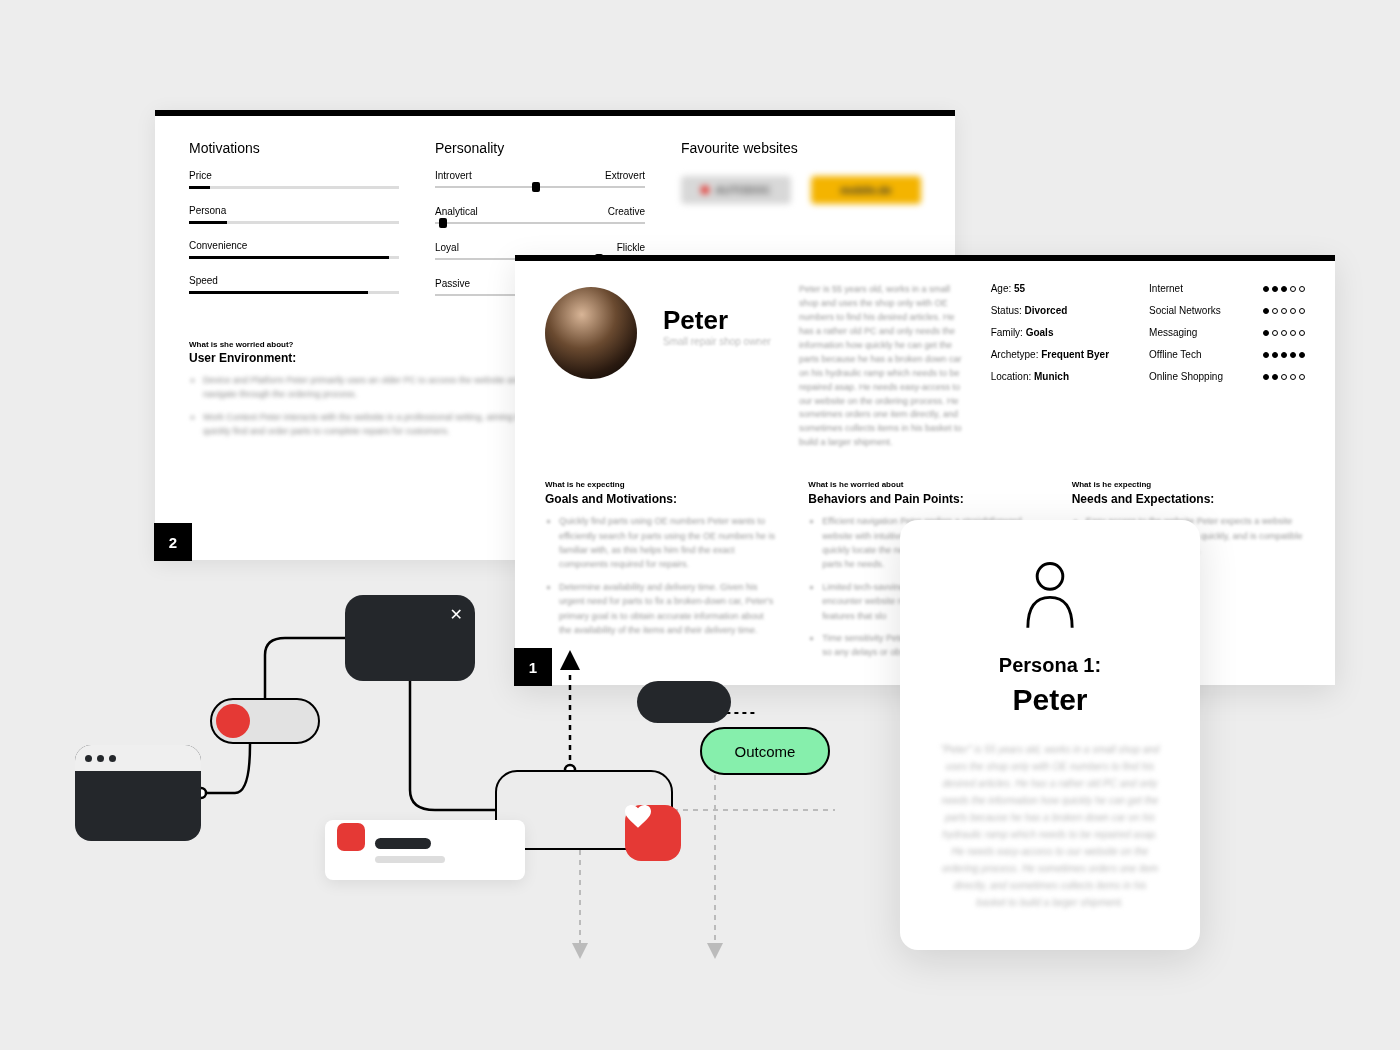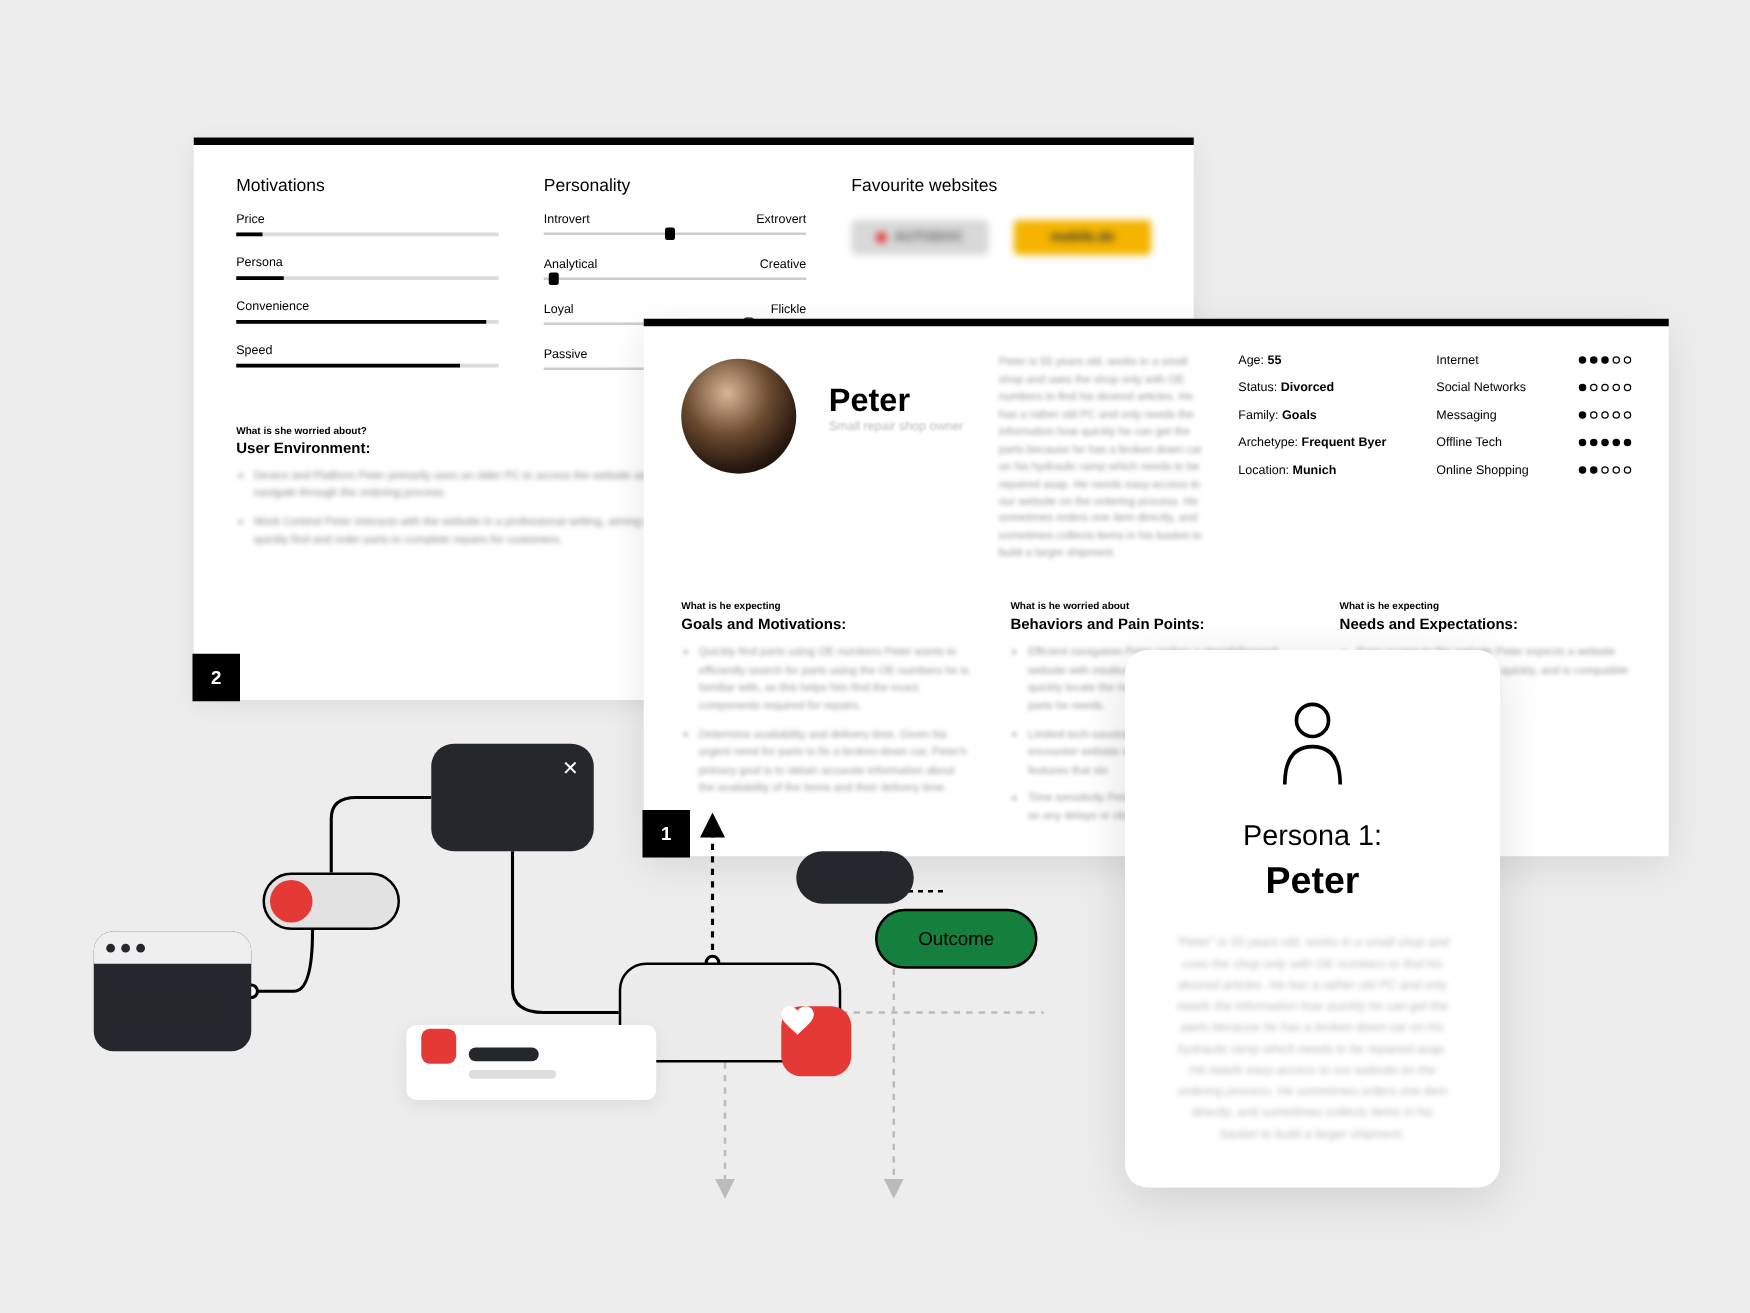--- a/index.html
+++ b/index.html
@@ -73,38 +73,38 @@
     position: absolute;
     left: 900px; top: 520px;
     width: 300px; height: 430px;
     background: #fff;
     border-radius: 18px;
     box-shadow: 0 10px 40px rgba(0,0,0,0.12);
     padding: 30px 38px;
     text-align: center;
   }
   .person-icon{ width:60px; height:70px; margin:10px auto 20px;}
-  .pc-label{ font-size:23px; font-weight:400;}
+  .pc-label{ font-size:20px; font-weight:700;}
   .pc-name{ font-size:30px; font-weight:800; margin:6px 0 24px;}
   .pc-body{ font-size:10px; color:#bbb; line-height:1.7; filter:blur(2px); font-style:italic;}
   
   
   .flow{ position:absolute; left:75px; top:595px; width:780px; height:420px;}
   .flow svg{ position:absolute; left:0; top:0; overflow:visible;}
   .f-box{ position:absolute; border-radius:16px;}
   .f-window{ left:0; top:150px; width:126px; height:96px; background:#24272b; border-radius:16px;}
   .f-window-top{ height:26px; background:#efefef; border-radius:16px 16px 0 0; display:flex; align-items:center; padding-left:10px; gap:5px;}
   .f-window-top span{ width:7px; height:7px; border-radius:50%; background:#24272b;}
   .f-toggle{ left:135px; top:103px; width:110px; height:46px; background:#e2e2e2; border-radius:30px; border:2.5px solid #000; display:flex; align-items:center; padding:4px;}
   .f-toggle-dot{ width:34px; height:34px; border-radius:50%; background:#e53935;}
   .f-dark{ left:270px; top:0px; width:130px; height:86px; background:#24272b; border-radius:18px;}
   .f-x{ position:absolute; right:12px; top:10px; color:#fff; font-size:16px; font-weight:300;}
   .f-rect{ left:420px; top:175px; width:178px; height:80px; background:#ececec; border:2.5px solid #000; border-radius:22px;}
   .f-pill{ left:562px; top:86px; width:94px; height:42px; background:#24272b; border-radius:24px;}
-  .f-outcome{ left:625px; top:132px; width:130px; height:48px; background:#15803d; border:2.5px solid #000; border-radius:28px; display:flex; align-items:center; justify-content:center; font-size:15px;}
+  .f-outcome{ left:625px; top:132px; width:130px; height:48px; background:#86efac; border:2.5px solid #000; border-radius:28px; display:flex; align-items:center; justify-content:center; font-size:15px;}
   .f-heart-wrap{ position:absolute; left:550px; top:210px; width:56px; height:56px; background:#e53935; border-radius:16px; display:flex; align-items:center; justify-content:center;}
   .f-card{ position:absolute; left:250px; top:225px; width:200px; height:60px; background:#fff; border-radius:8px; box-shadow:0 4px 15px rgba(0,0,0,0.08); padding:12px; display:flex; align-items:center; gap:10px;}
   .f-star{ width:28px; height:28px; background:#e53935; border-radius:7px; display:flex; align-items:center; justify-content:center; color:#fff; margin-top:-26px;}
   .f-lines{ flex:1;}
   .f-line1{ width:56px; height:11px; background:#24272b; border-radius:6px; margin-bottom:7px;}
   .f-line2{ width:70px; height:7px; background:#ddd; border-radius:4px;}
 </style>
 </head>
 <body>
 

